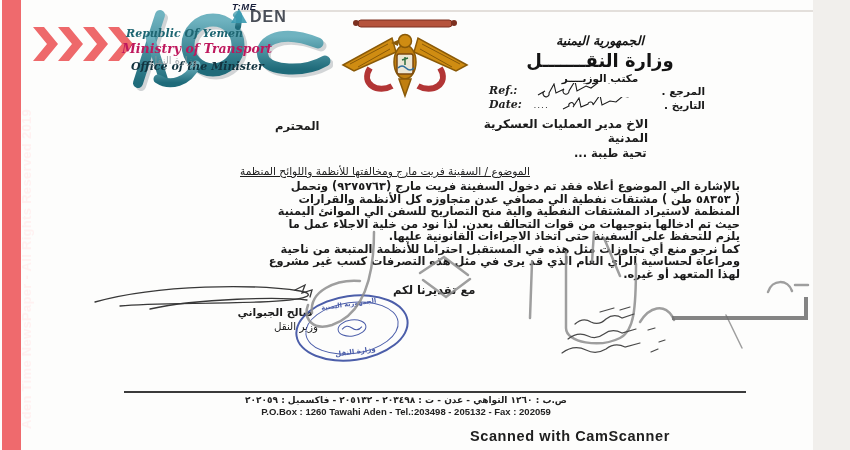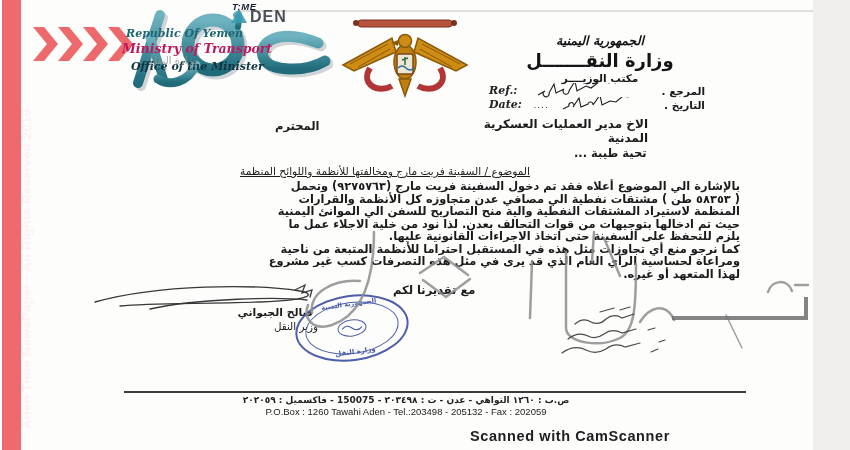--- a/index.html
+++ b/index.html
@@ -49,21 +49,21 @@
   .stamp{left:295px;top:295px;width:114px;height:66px;transform:rotate(-8deg);opacity:.92;}
   .stamp .outer{position:absolute;inset:0;border:2px solid #3d51a3;border-radius:50%;}
   .stamp .inner{position:absolute;inset:7px 10px;border:1px solid #3d51a3;border-radius:50%;}
   .stamp .t{position:absolute;left:0;width:100%;text-align:center;color:#3d51a3;font-weight:bold;}
   .stamp .top{top:5px;font-size:6.5px;}
   .stamp .bot{bottom:5px;font-size:7px;}
   
   .rule{left:124px;top:391px;width:622px;height:2px;background:#3b3b3b;}
   .foot-ar{left:0;top:395px;width:812px;text-align:center;font-weight:bold;font-size:9px;color:#222;}
   .foot-en{left:0;top:406px;width:812px;text-align:center;font-family:"Liberation Sans",sans-serif;
-        font-weight:normal;font-size:9.5px;color:#222;}
+        font-weight:bold;font-size:9.5px;color:#222;}
   .scanner{left:470px;top:428px;font-family:"Liberation Sans",sans-serif;font-weight:bold;
         font-size:14.5px;letter-spacing:.6px;color:#202020;}
   svg{display:block;}
   .noptr{pointer-events:none;}
 </style>
 </head>
 <body>
 
 <div class="page">
 
@@ -212,17 +212,17 @@
     <g fill="none" stroke="#4a4a4a" stroke-width="1.2" stroke-linecap="round">
       <path d="M600,312 l14,-4 m6,2 l10,-3"></path>
       <path d="M575,324 q8,-7 16,-2 q8,4 15,-3 q8,-6 16,-1 l12,-4"></path>
       <path d="M568,339 q10,-8 20,-3 q8,4 16,-2 q8,-6 18,-1 l14,-4"></path>
       <path d="M562,353 q12,-9 24,-3 q10,5 20,-1 q9,-7 19,-2 l15,-4"></path>
       <path d="M648,330 l7,-2 m4,14 l6,-2 m-14,12 l7,-3"></path>
     </g>
   </svg>
 
   <div class="abs rule"></div>
-  <div class="abs ar foot-ar">ص.ب : ١٢٦٠ التواهي - عدن - ت : ٢٠٣٤٩٨ - 150075 - فاكسميل : ٢٠٢٠٥٩</div>
+  <div class="abs ar foot-ar">ص.ب : ١٢٦٠ التواهي - عدن - ت : ٢٠٣٤٩٨ - ٢٠٥١٣٢ - فاكسميل : ٢٠٢٠٥٩</div>
   <div class="abs foot-en">P.O.Box : 1260 Tawahi Aden - Tel.:203498 - 205132 - Fax : 202059</div>
   <div class="abs scanner">Scanned with CamScanner</div>
 
 </div>
 
 </body></html>

